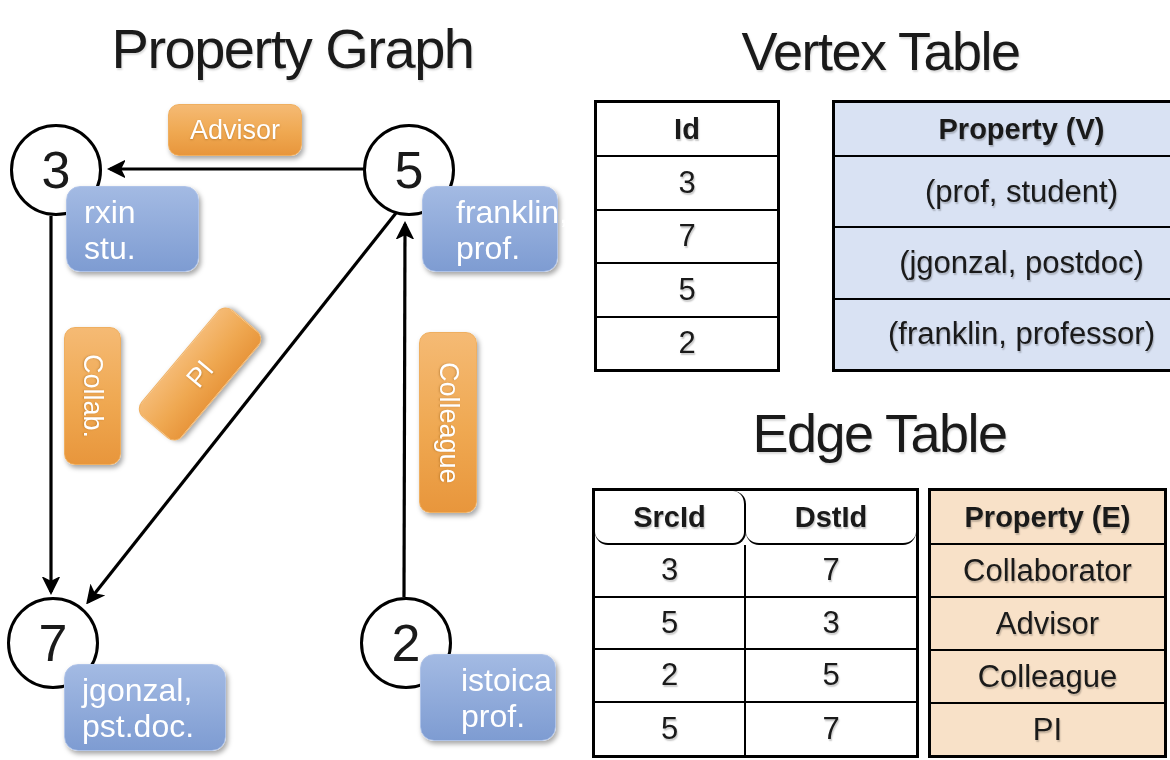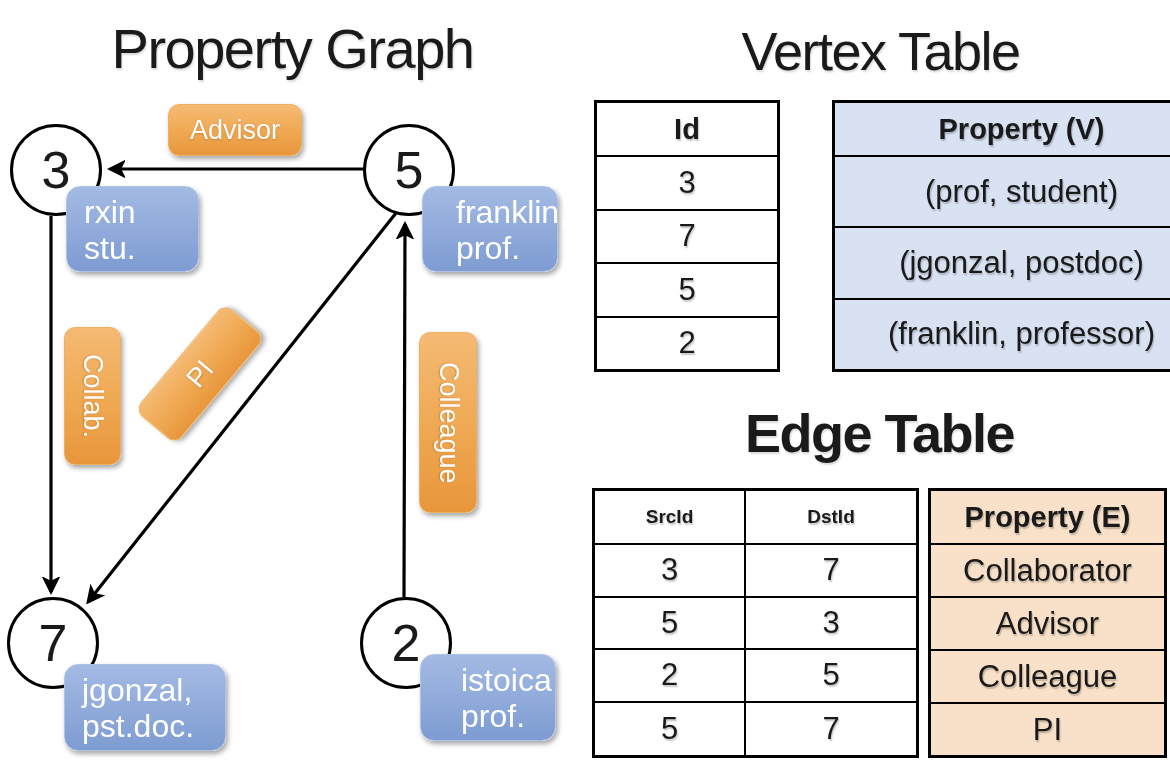--- a/index.html
+++ b/index.html
@@ -102,21 +102,21 @@
     grid-template-rows: 54px repeat(4, 1fr);
     z-index: 2;
   }
   #et-left .gcell {
     display: flex; align-items: center; justify-content: center;
     font-size: 31px;
     border-bottom: 2px solid var(--line);
     text-shadow: 1px 1.5px 1.5px rgba(0,0,0,0.22);
   }
   #et-left .gcell.c0 { border-right: 2px solid var(--line); }
-  #et-left .gcell.header { font-weight: bold; font-size: 19px; }
+  #et-left .gcell.header { font-weight: bold; font-size: 29px; border-radius: 13px; }
   #et-left .gcell.lastrow { border-bottom: none; }
 </style>
 </head>
 <body>
 
 <div class="big-title" style="left:0; top:16px; width:585px; font-size:56px;">Property Graph</div>
 
 <svg id="edge-svg" viewBox="0 0 585 760">
   <defs>
     <marker id="arrow" viewBox="0 0 10 10" refX="8.6" refY="5" markerWidth="5.6" markerHeight="5.6" orient="auto-start-reverse">
@@ -174,21 +174,21 @@
   <div class="cell">2</div>
 </div>
 
 <div class="tcol" id="vt-prop" style="left:832px; top:100px; width:379px; height:272px;">
   <div class="cell header">Property (V)</div>
   <div class="cell">(prof, student)</div>
   <div class="cell">(jgonzal, postdoc)</div>
   <div class="cell">(franklin, professor)</div>
 </div>
 
-<div class="big-title" style="left:592px; top:402px; width:575px;font-weight:bold;">Edge Table</div>
+<div class="big-title" style="left:592px; top:402px; width:575px;">Edge Table</div>
 
 <div id="et-left" style="left:592px; top:488px; width:327px; height:270px;">
   <div class="gcell header c0">SrcId</div>
   <div class="gcell header">DstId</div>
   <div class="gcell c0">3</div>
   <div class="gcell">7</div>
   <div class="gcell c0">5</div>
   <div class="gcell">3</div>
   <div class="gcell c0">2</div>
   <div class="gcell">5</div>

